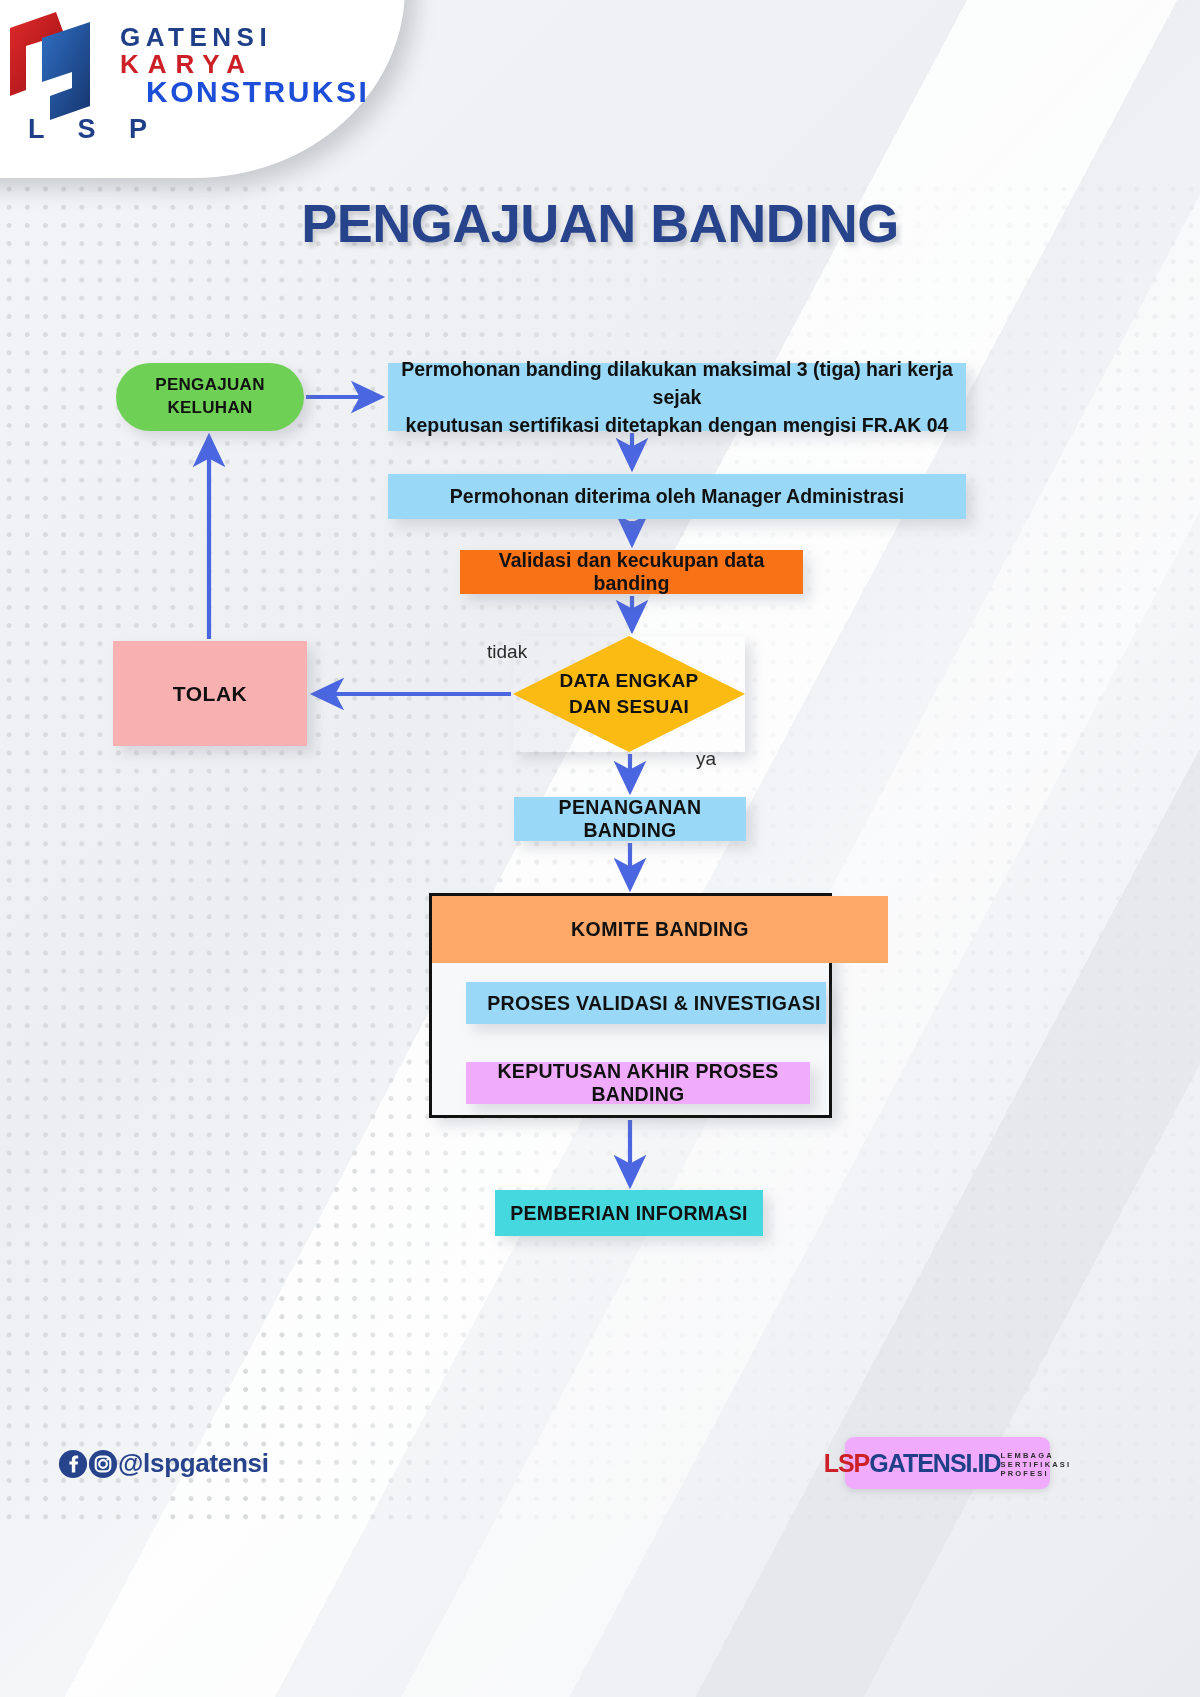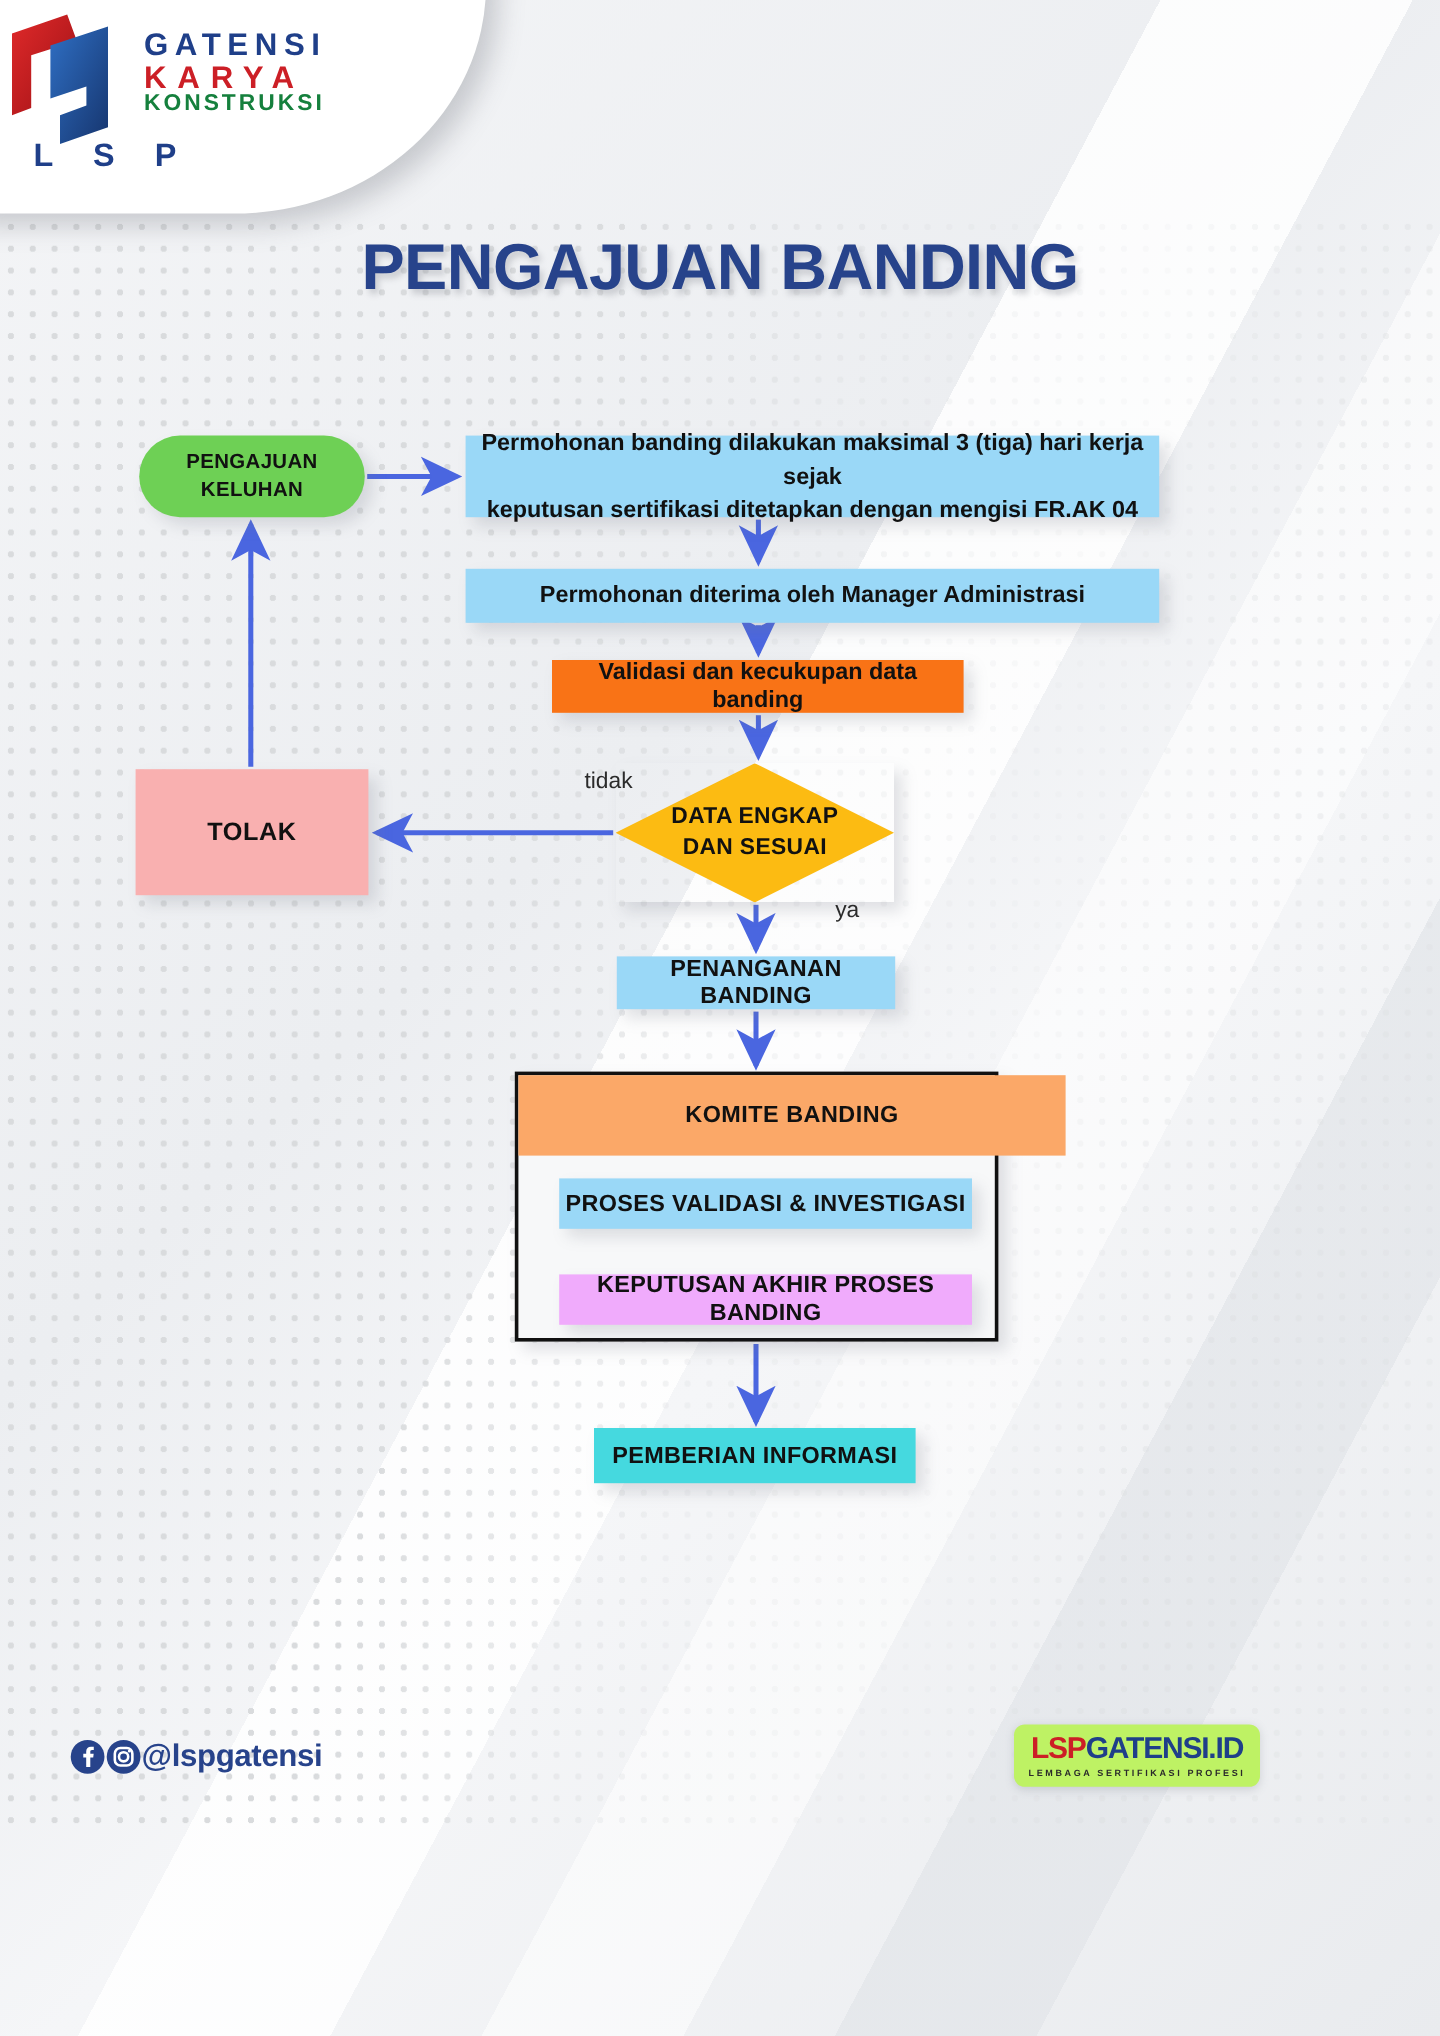--- a/index.html
+++ b/index.html
@@ -26,21 +26,21 @@
   
   #header-badge{position:absolute;left:-30px;top:-40px;width:435px;height:218px;
     background:#ffffff;border-bottom-right-radius:210px 190px;
     box-shadow:10px 10px 22px rgba(90,95,105,.28);}
   #logo-wrap{position:absolute;left:30px;top:50px;width:390px;height:140px;}
   #logo-mark{position:absolute;left:4px;top:0px;width:104px;height:112px;}
   #brand-lines{position:absolute;left:120px;top:14px;}
   .brand-line{font-weight:bold;letter-spacing:5.5px;line-height:1.02;}
   #brand-gatensi{font-size:26px;color:#1f3f89;}
   #brand-karya{font-size:26px;color:#cc1f26;letter-spacing:9px;}
-  #brand-konstruksi{font-size:19px;color:#15803d;letter-spacing:2.5px;}
+  #brand-konstruksi{font-size:30px;color:#1d4ed8;letter-spacing:2.5px;margin-left:26px;}
   #brand-lsp{position:absolute;left:28px;top:104px;font-size:27px;font-weight:bold;
     color:#1f3f89;letter-spacing:13px;}
 
   
   #page-title{position:absolute;left:0;top:192px;width:1200px;text-align:center;
     font-size:54px;font-weight:bold;color:#27438b;letter-spacing:-.5px;
     text-shadow:3px 4px 5px rgba(120,125,135,.32);}
 
   
   #flow{position:absolute;left:0;top:0;width:1200px;height:1697px;}
@@ -63,30 +63,30 @@
   #n-diamond .dia-text{position:relative;z-index:2;font-size:19px;line-height:1.35;letter-spacing:.3px;}
   #lbl-tidak{left:487px;top:641px;}
   #lbl-ya{left:664px;top:748px;margin-left:32px;}
   #n-penanganan{left:514px;top:797px;width:232px;height:44px;background:#9ad8f7;font-size:19.5px;letter-spacing:.3px;}
 
   #komite-frame{position:absolute;left:429px;top:893px;width:403px;height:225px;
     border:3px solid #111;background:#f7f8f9;box-sizing:border-box;
     box-shadow:7px 7px 12px rgba(120,125,135,.22);}
   #n-komite{position:absolute;left:432px;top:896px;width:456px;height:67px;
     background:#fba868;font-size:19.5px;letter-spacing:.4px;box-shadow:none;}
-  #n-proses{left:466px;top:982px;width:344px;height:42px;background:#9ad8f7;font-size:19.5px;letter-spacing:.3px;}
+  #n-proses{left:466px;top:982px;width:344px;height:42px;background:#9ad8f7;font-size:19.5px;letter-spacing:.3px;padding-left:16px;}
   #n-keputusan{left:466px;top:1062px;width:344px;height:42px;background:#f0abfc;font-size:19.5px;letter-spacing:.3px;}
   #n-pemberian{left:495px;top:1190px;width:268px;height:46px;background:#45d9df;font-size:19.5px;letter-spacing:.3px;}
 
   
   #footer-social{position:absolute;left:58px;top:1448px;display:flex;align-items:center;}
   .soc-ic{width:30px;height:30px;display:block;}
   #social-handle{font-size:26px;font-weight:bold;color:#27438b;letter-spacing:-.3px;}
   #footer-badge{position:absolute;left:845px;top:1437px;width:205px;height:52px;
-    background:#bef264;border-radius:9px;display:flex;flex-direction:column;
+    background:#f0abfc;border-radius:9px;display:flex;
     align-items:center;justify-content:center;box-shadow:0 2px 7px rgba(120,125,135,.25);}
   #fb-top{font-size:25px;font-weight:bold;line-height:1;letter-spacing:-1px;}
   #fb-lsp{color:#cc1f26;}
   #fb-gat{color:#1f3f89;}
   #fb-sub{font-size:7.5px;font-weight:bold;color:#2b2b2b;letter-spacing:2.2px;margin-top:3px;}
 </style>
 </head>
 <body>
 
 <div id="bg-base"></div>

